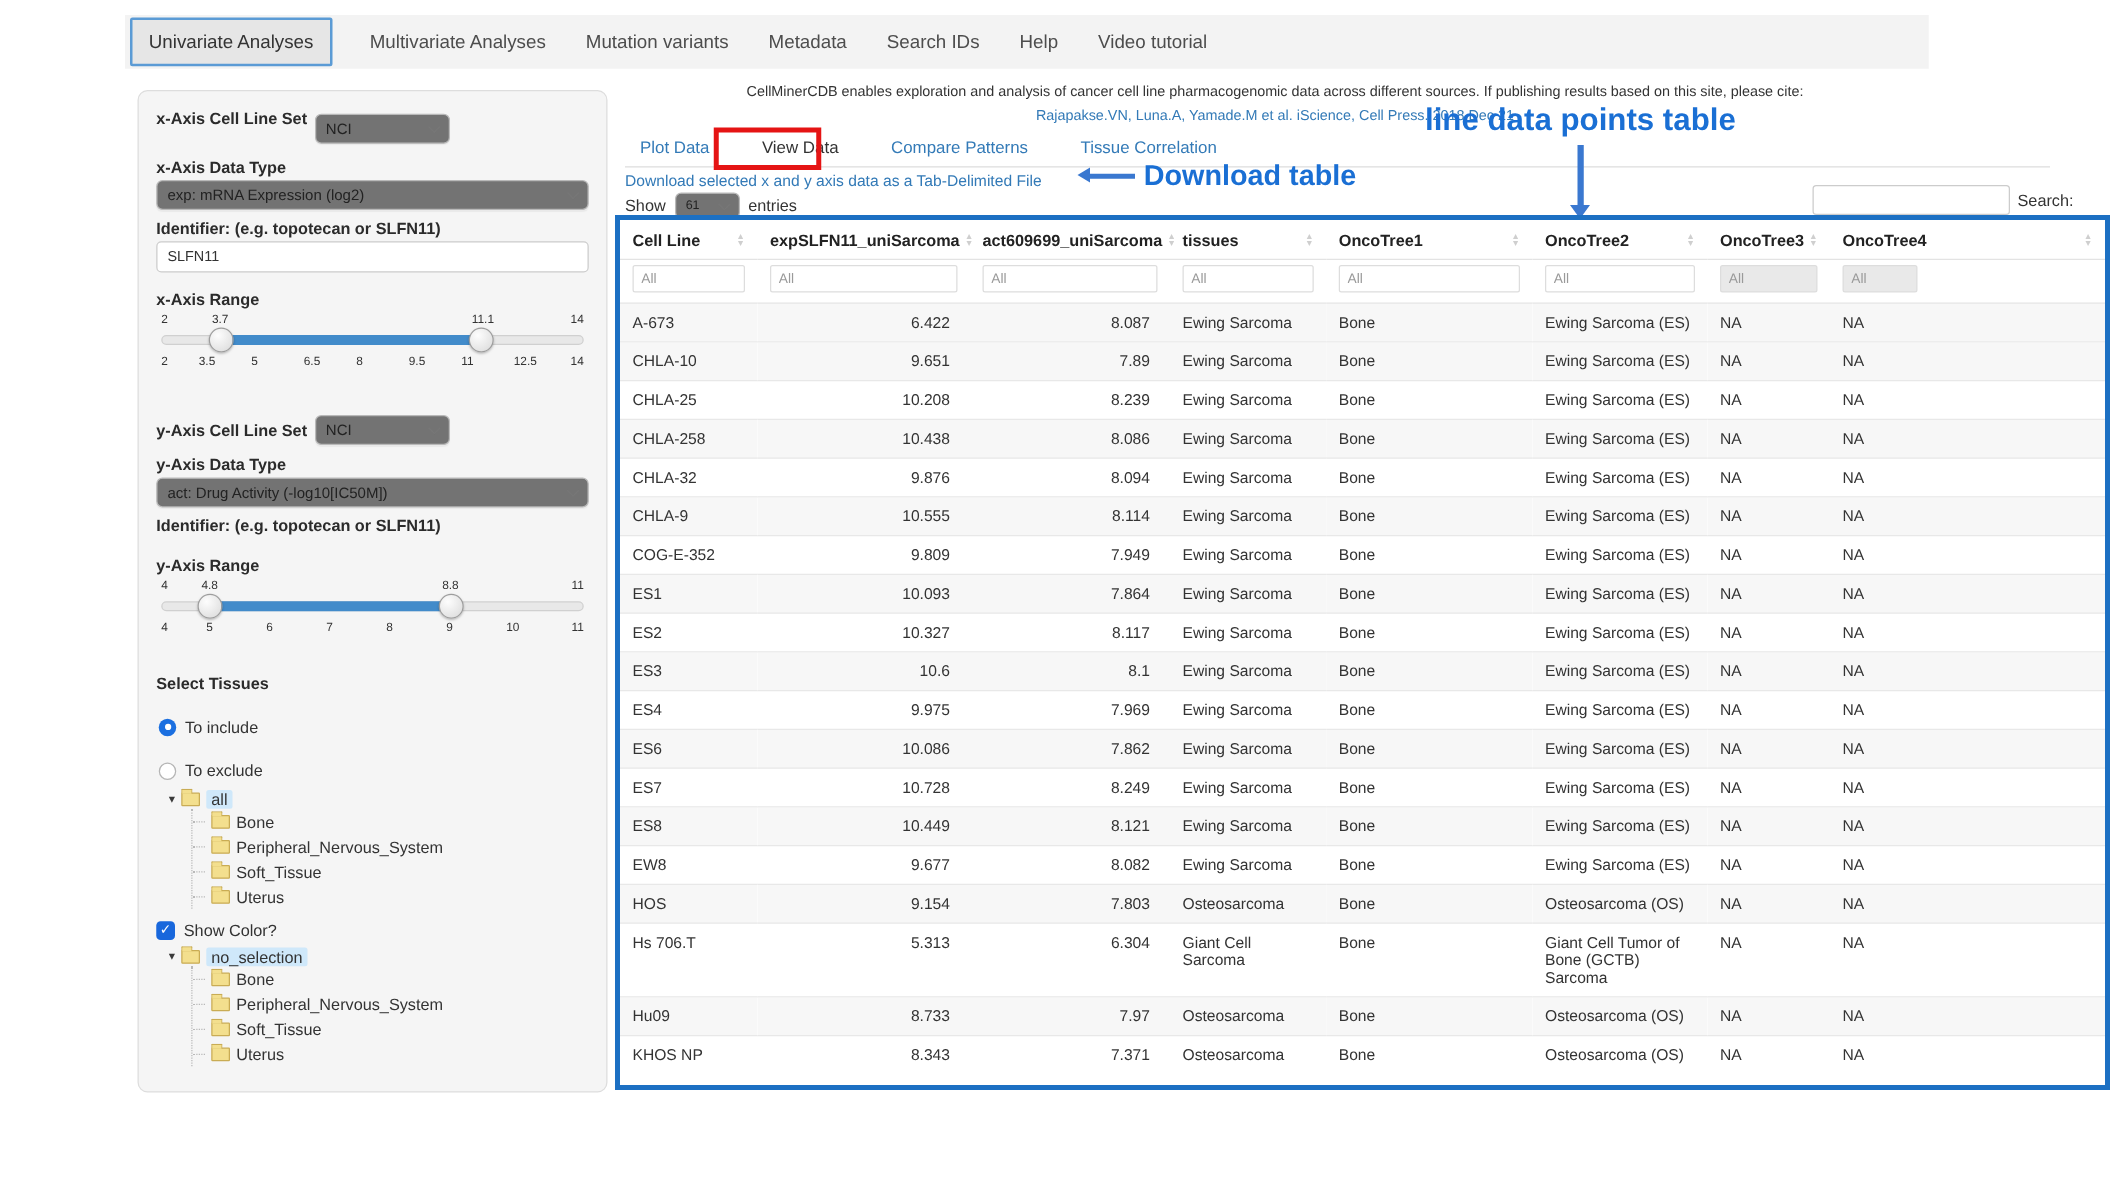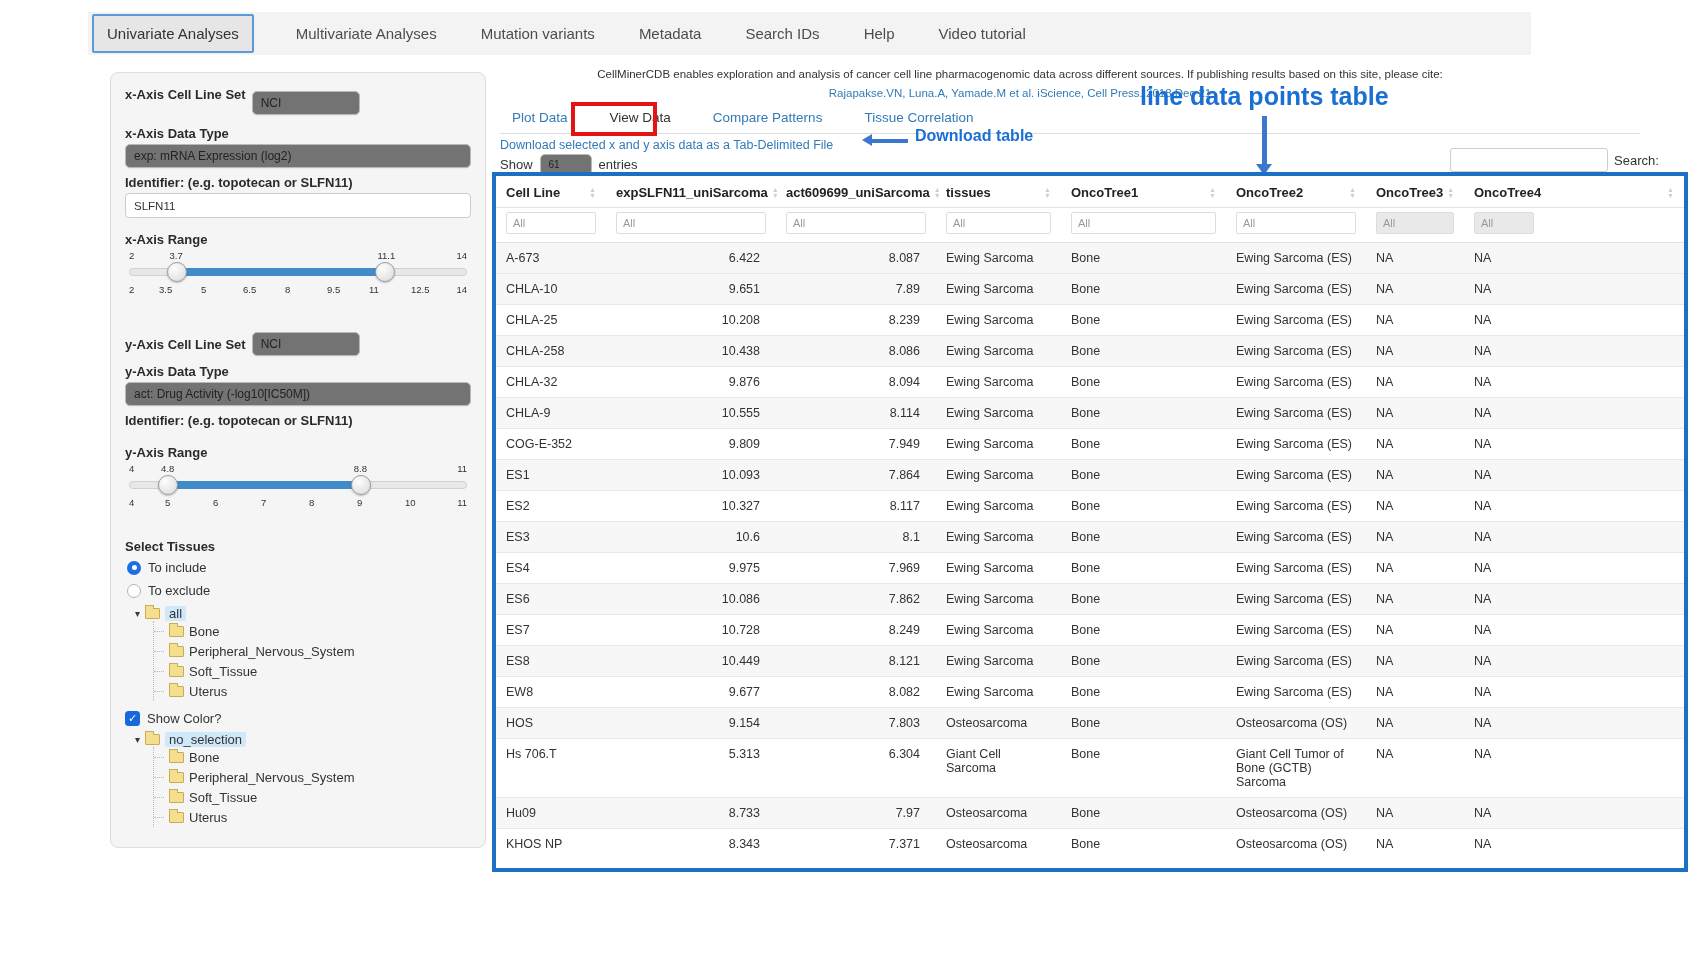--- a/index.html
+++ b/index.html
@@ -2,22 +2,22 @@
 <html><head>
 <meta charset="utf-8">
 <style>
   * { box-sizing: border-box; margin: 0; padding: 0; }
   html,body { background:#fff; }
   body { font-family:"Liberation Sans", sans-serif; color:#333; }
   #page { position:relative; width:1700px; height:956px; background:#fff; overflow:hidden; }
   .abs { position:absolute; }
 
   
-  #topnav { left:88px; top:12px; width:1443px; height:43px; background:#f3f3f3;
-            display:flex; align-items:center; gap:40px; padding-left:4px; }
+  #topnav { left:100px; top:12px; width:1443px; height:43px; background:#f3f3f3;
+            display:flex; align-items:center; gap:28px; padding-left:4px; }
   .nav-tab { font-size:15px; color:#4d4d4d; white-space:nowrap; cursor:pointer; padding:0 2px; }
   .nav-tab.active { background:#e6e6e6; border:2px solid #5b9bd5; border-radius:2px;
                     padding:9px 13px; color:#333; }
 
   
   #sidebar { left:110px; top:72px; width:376px; background:#f5f5f5; border:1px solid #ddd;
              border-radius:8px; padding:14px 14px 16px 14px; }
   .lbl { font-weight:bold; font-size:13px; color:#2b2b2b; margin-bottom:3px; }
   .row-inline { display:flex; align-items:center; gap:6px; margin-bottom:8px; }
   .sel { background:#737373; border:1px solid #b9b9b9; border-radius:5px; height:24px;
@@ -38,21 +38,21 @@
   .s-fill { position:absolute; top:18px; height:8px; background:#428bca; }
   .s-handle { position:absolute; top:12px; width:20px; height:20px; border-radius:50%;
               background:radial-gradient(circle at 35% 30%, #fdfdfd, #d9d9d9);
               border:1px solid #9d9d9d; box-shadow:0 1px 2px rgba(0,0,0,.25); }
   .s-ticks { position:absolute; top:34px; left:0; right:0; display:flex; justify-content:space-between; }
   .s-ticks span { font-size:9.5px; color:#333; width:24px; text-align:left; }
   .s-ticks span:first-child { text-align:left; width:12px; }
   .s-ticks span:last-child { text-align:right; width:14px; }
 
   
-  .radio-row { display:flex; align-items:center; gap:7px; margin:6px 0 8px 2px; font-size:13px; color:#333; }
+  .radio-row { display:flex; align-items:center; gap:7px; margin:20px 0 8px 2px; font-size:13px; color:#333; }
   .radio { width:14px; height:14px; border-radius:50%; flex:0 0 auto; }
   .radio.on { background:#1b6fe0; position:relative; }
   .radio.on::after { content:''; position:absolute; left:4.5px; top:4.5px; width:5px; height:5px;
                      border-radius:50%; background:#fff; }
   .radio.off { background:#fff; border:1px solid #b5b5b5; }
   .check-row { display:flex; align-items:center; gap:7px; margin:10px 0 6px 0; font-size:13px; color:#333; }
   .checkbox { width:15px; height:15px; background:#1867dc; border-radius:3.5px; color:#fff;
               font-size:11px; line-height:15px; text-align:center; flex:0 0 auto; }
 
   
@@ -83,21 +83,21 @@
                 border:1px solid #ccc; border-radius:3px; font-size:12px; padding:0 6px;
                 font-family:"Liberation Sans",sans-serif; }
   #search-lbl { left:1614px; top:153px; font-size:13px; color:#333; }
 
   
   #ann-plot { left:1140px; top:82px; font-size:25px; font-weight:bold; color:#1a6fd4; white-space:nowrap; }
   #ann-arrow-down { left:1262px; top:116px; width:5px; height:48px; background:#3a78d0; }
   #ann-arrow-down::after { content:''; position:absolute; left:-6px; top:48px;
       border-left:8.5px solid transparent; border-right:8.5px solid transparent;
       border-top:11px solid #3a78d0; }
-  #ann-dl { left:915px; top:127px; font-size:16px; font-weight:bold; color:#1a6fd4; white-space:nowrap; }
+  #ann-dl { left:915px; top:127px; font-size:23px; font-weight:bold; color:#1a6fd4; white-space:nowrap; }
   #ann-arrow-left { left:872px; top:139px; width:36px; height:3.5px; background:#3a78d0; }
   #ann-arrow-left::before { content:''; position:absolute; left:-10px; top:-5px;
       border-top:6.5px solid transparent; border-bottom:6.5px solid transparent;
       border-right:10px solid #3a78d0; }
   #redbox { left:571px; top:102px; width:86px; height:34px; border:4px solid #e51414; }
 
   
   #tablebox { left:492px; top:172px; width:1196px; height:700px; border:4px solid #1c70c3;
               background:#fff; overflow:hidden; }
   table.dt { border-collapse:collapse; width:100%; table-layout:fixed; }

